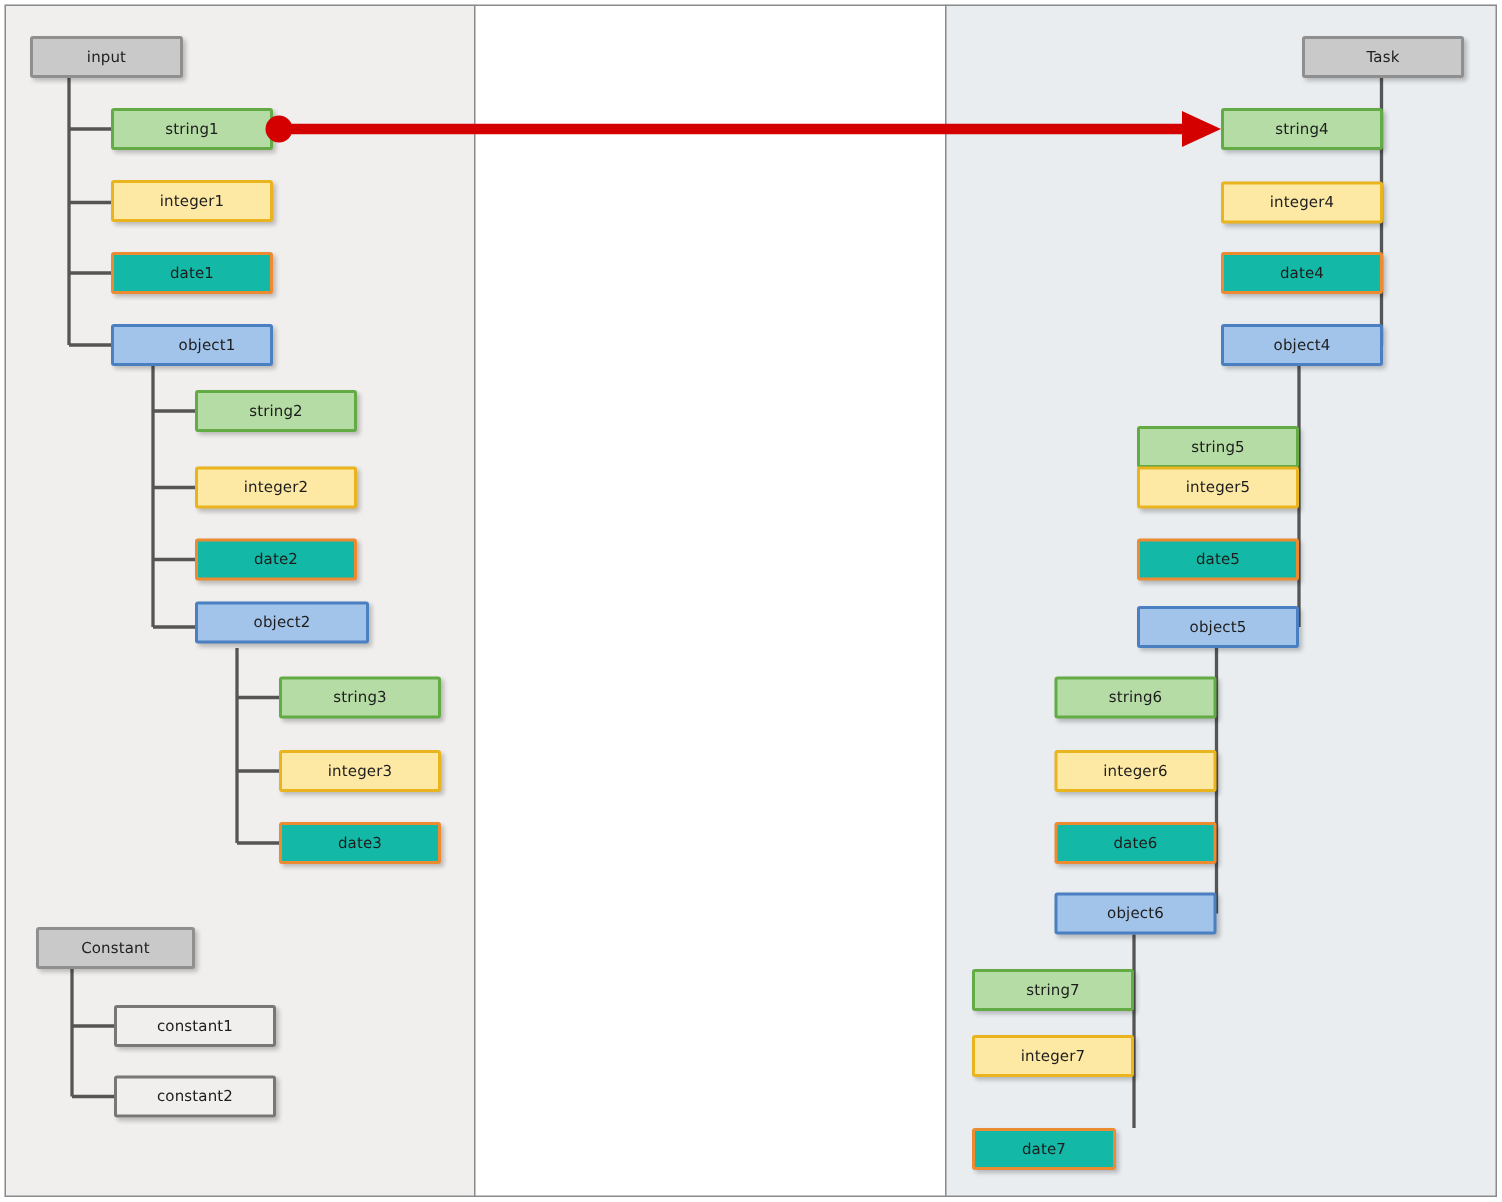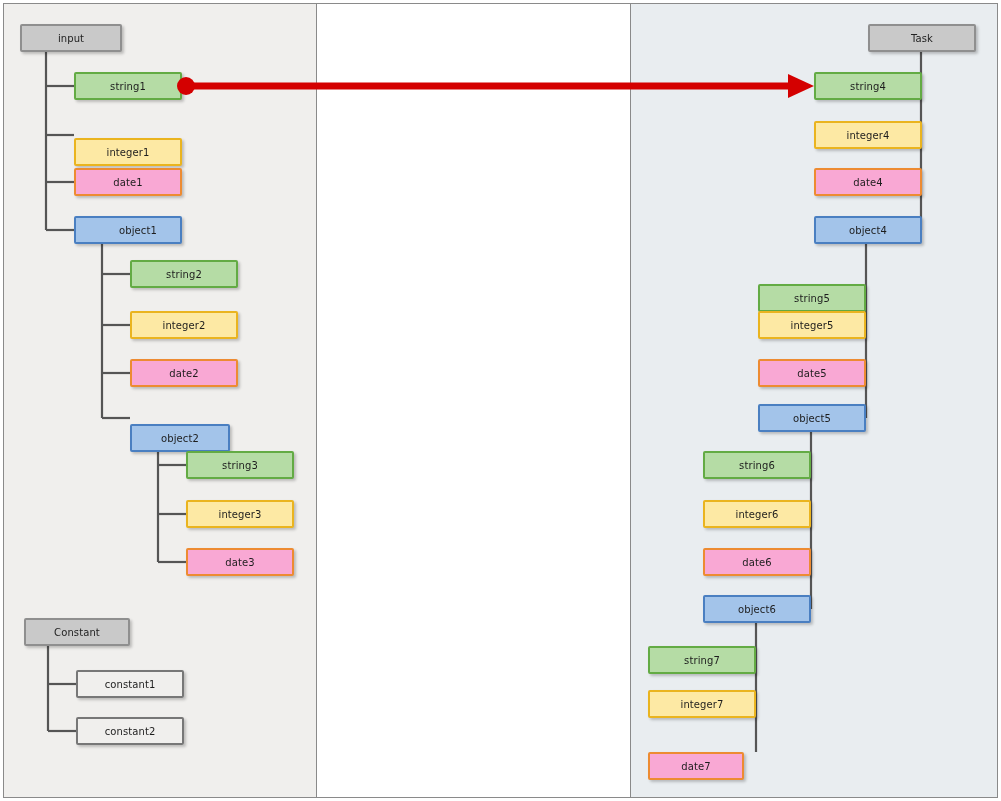--- a/index.html
+++ b/index.html
@@ -44,21 +44,21 @@
     color: #1d1d1d;
     letter-spacing: .1px;
     box-shadow: 2px 2px 3px rgba(0,0,0,0.22);
     white-space: nowrap;
     user-select: none;
   }
 
   .t-root    { background:#c9c9c9; border-color:#8f8f8f; color:#222; }
   .t-string  { background:#b5dca5; border-color:#63ab44; }
   .t-integer { background:#fde9a4; border-color:#eab41f; }
-  .t-date    { background:#f9a8d4; border-color:#ed8b32; }
+  .t-date    { background:#14b8a6; border-color:#ed8b32; }
   .t-object  { background:#a3c4ea; border-color:#4a7fc1; }
 
   
   #link-layer { position:absolute; left:0; top:0; width:1001px; height:801px; }
 </style>
 </head>
 <body>
 
 <div id="stage">
 
@@ -110,39 +110,39 @@
   <div id="nodes-layer">
       <div class="node t-root" style="left: 20px; top: 24px; width: 102px;">
         <span>input</span>
       </div>
       <div class="node t-root" style="left: 24px; top: 618px; width: 106px;">
         <span>Constant</span>
       </div>
       <div class="node t-string" style="left: 74px; top: 72px; width: 108px;">
         <span>string1</span>
       </div>
-      <div class="node t-integer" style="left: 74px; top: 138px; width: 108px;">
+      <div class="node t-integer" style="left: 74px; top: 120px; width: 108px;">
         <span>integer1</span>
       </div>
       <div class="node t-date" style="left: 74px; top: 168px; width: 108px;">
         <span>date1</span>
       </div>
       <div class="node t-object" style="left: 74px; top: 216px; width: 108px; padding-left: 20px;">
         <span>object1</span>
       </div>
       <div class="node t-string" style="left: 130px; top: 260px; width: 108px;">
         <span>string2</span>
       </div>
       <div class="node t-integer" style="left: 130px; top: 311px; width: 108px;">
         <span>integer2</span>
       </div>
       <div class="node t-date" style="left: 130px; top: 359px; width: 108px;">
         <span>date2</span>
       </div>
-      <div class="node t-object" style="left: 130px; top: 424px; width: 100px;">
+      <div class="node t-object" style="left: 130px; top: 401px; width: 116px;">
         <span>object2</span>
       </div>
       <div class="node t-string" style="left: 186px; top: 451px; width: 108px;">
         <span>string3</span>
       </div>
       <div class="node t-integer" style="left: 186px; top: 500px; width: 108px;">
         <span>integer3</span>
       </div>
       <div class="node t-date" style="left: 186px; top: 548px; width: 108px;">
         <span>date3</span>

